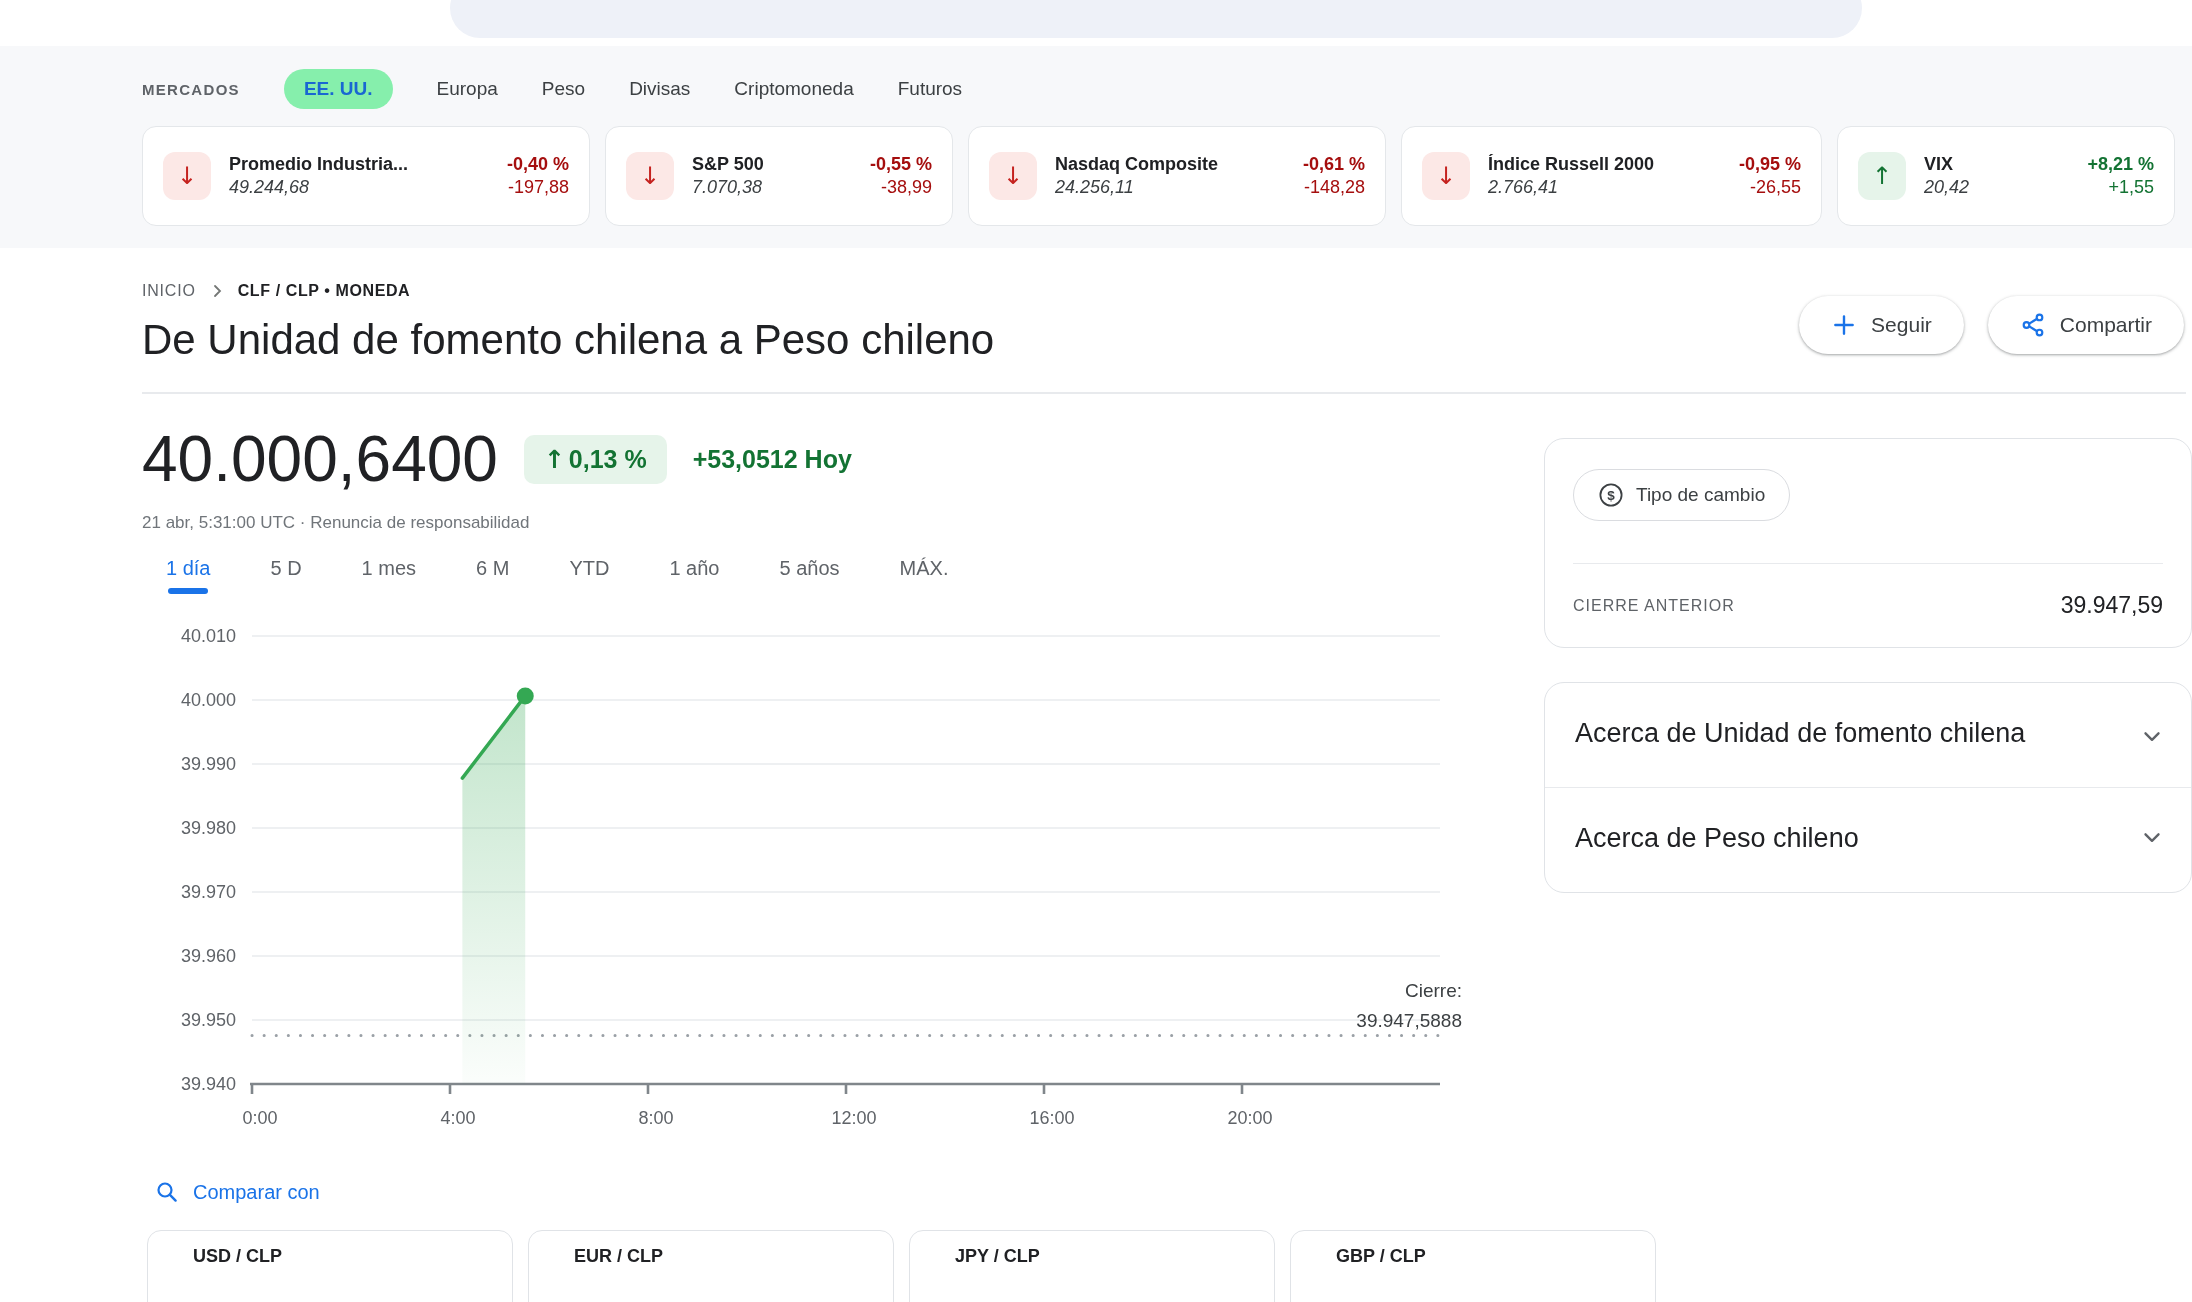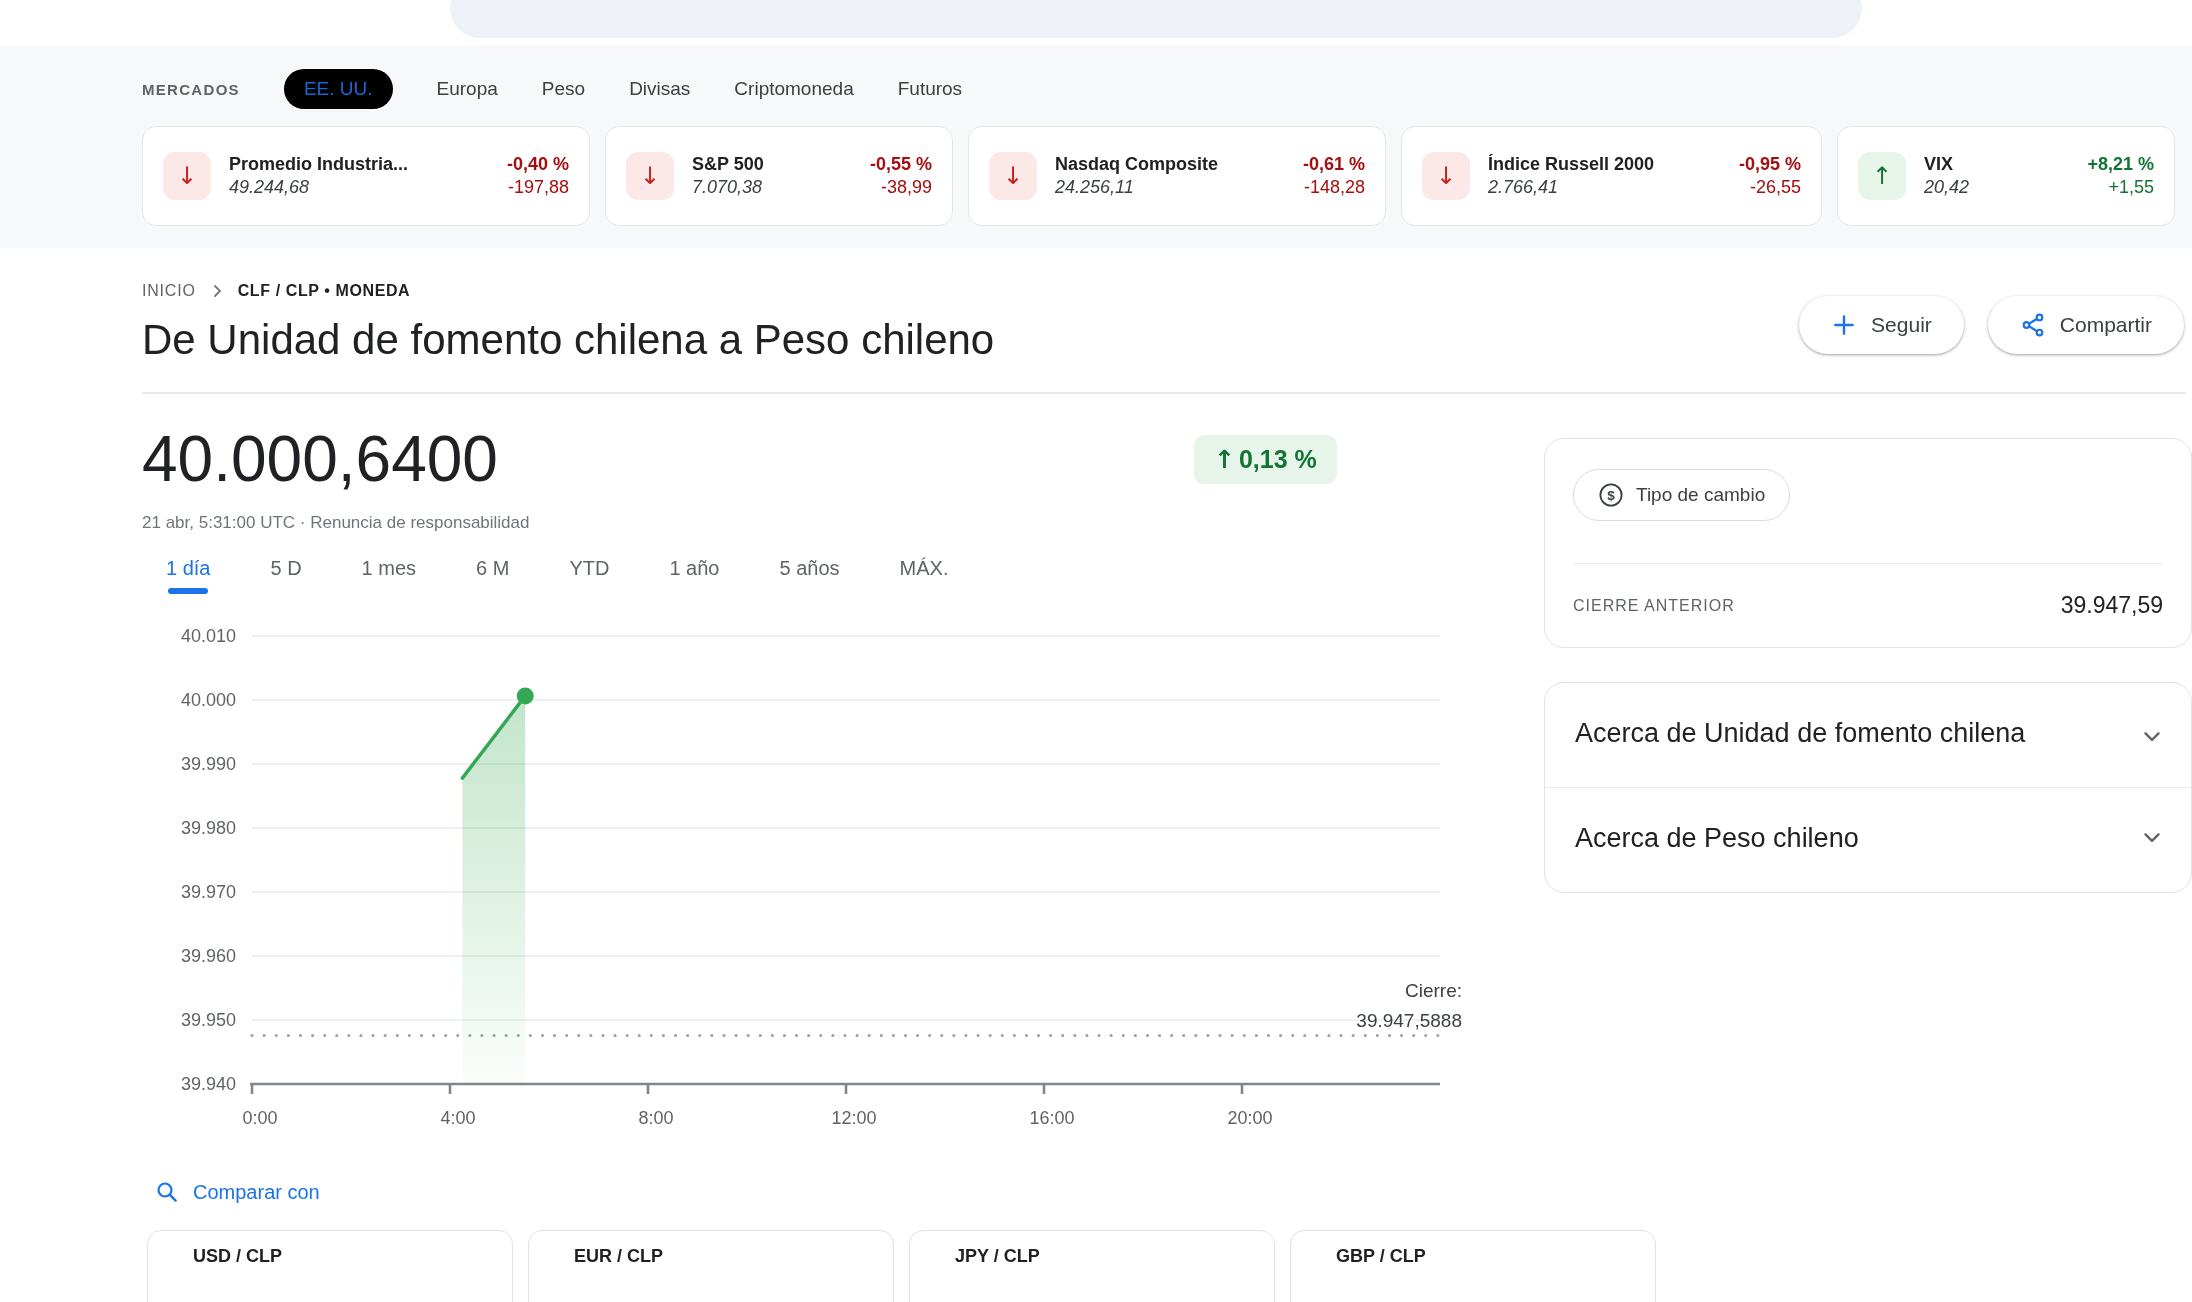--- a/index.html
+++ b/index.html
@@ -16,21 +16,21 @@
   .searchbar-bottom {
     position:absolute; left:450px; top:-22px; width:1412px; height:60px;
     background:#eef1f8; border-radius:30px;
   }
 
   
   .markets-band { background:#f7f8fa; padding:20px 0 22px 0; }
   .markets-nav { display:flex; align-items:center; gap:44px; margin-left:142px; height:46px; }
   .mercados-label { font-size:15px; font-weight:700; letter-spacing:1.3px; color:#5f6368; }
   .nav-pill {
-    background:#000000; color:#1967d2; font-size:19px; font-weight:400;
+    background:#86efac; color:#1967d2; font-size:19px; font-weight:700;
     padding:9px 20px; border-radius:22px; cursor:pointer;
   }
   .nav-link { font-size:19px; color:#3c4043; cursor:pointer; }
 
   .index-cards { display:flex; gap:15px; margin:14px 0 0 142px; }
   .idx-card {
     background:#fff; border:1.5px solid #e4e7ea; border-radius:14px;
     height:100px; display:flex; align-items:center; padding:0 20px; cursor:pointer;
   }
   .idx-card:nth-child(1){ width:448px; }
@@ -62,21 +62,21 @@
   .pill-btn {
     display:flex; align-items:center; gap:14px; height:58px; padding:0 32px;
     background:#fff; border-radius:29px; font-size:21px; color:#3c4043; cursor:pointer;
     box-shadow:0 1px 2px rgba(60,64,67,.30), 0 1px 3px 1px rgba(60,64,67,.15);
   }
 
   .page-title { margin:16px 0 0 142px; font-size:42px; font-weight:400; color:#202124; }
   .title-divider { margin:28px 6px 0 142px; border-top:2px solid #e8eaed; }
 
   
-  .quote-row { display:flex; align-items:center; gap:26px; margin:28px 0 17px 142px;justify-content:space-between; }
+  .quote-row { display:flex; align-items:center; gap:26px; margin:28px 0 17px 142px; }
   .quote-price { font-size:64px; color:#202124; }
   .pct-badge {
     display:flex; align-items:center; gap:4px; background:#e6f4ea; color:#137333;
     font-size:25px; font-weight:700; padding:10px 20px; border-radius:10px;
   }
   .abs-change { font-size:25px; font-weight:700; color:#137333; }
   .timestamp { margin:14px 0 0 142px; font-size:17px; color:#70757a; }
   .timestamp .disclaimer { cursor:pointer; }
 
   

